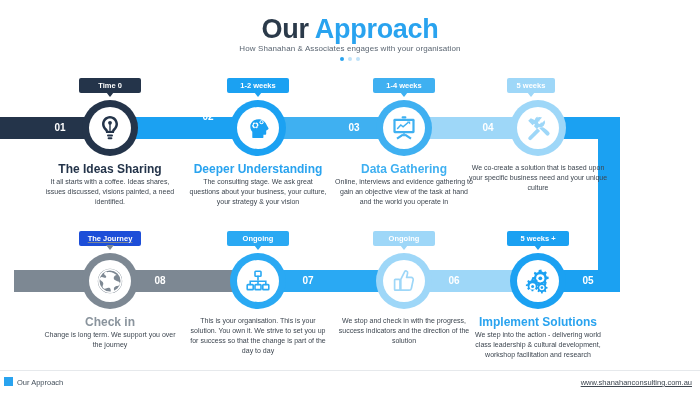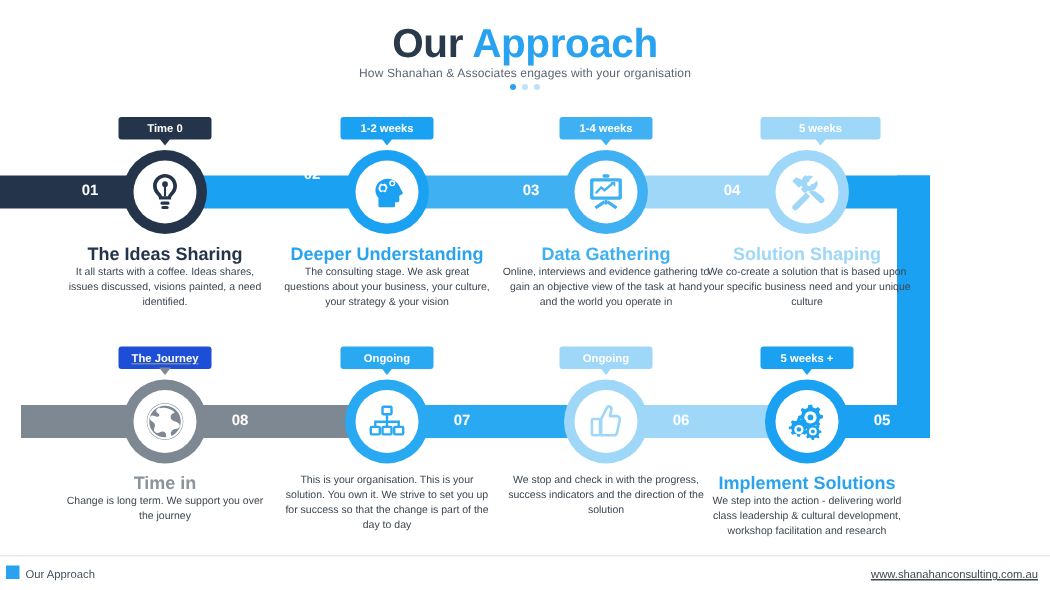--- a/index.html
+++ b/index.html
@@ -177,23 +177,22 @@
         <div class="inner">
           <svg width="26" height="26" viewBox="0 0 26 26">
             <path fill="#9ed7f8" d="M17.3 2.3a6 6 0 00-2 9.1l-2.1 2.1 3.3 3.3 2.1-2.1a6 6 0 007.2-8l-3 3-2.5-.6-.6-2.5 3-3a6 6 0 00-5.4 0z" transform="translate(-2.5,-0.5) scale(0.86)"></path>
             <path fill="#9ed7f8" d="M5.8 3.2L3.2 5.8l4.4 4.4 1.4-1.4 2.4 2.4 1.4-1.4-2.4-2.4 1.4-1.4z"></path>
             <path fill="#9ed7f8" d="M12.4 13.3l-8.6 8.6a1.9 1.9 0 002.7 2.7l8.6-8.6z"></path>
             <path fill="#9ed7f8" d="M19.9 13.6c-1.6-1.6-4-1.8-5.7-.6l4.8 4.8 2.1 2.1a2 2 0 002.9-2.9l-2.1-2.1z"></path>
             <circle fill="#fff" cx="14.4" cy="7.6" r="1.4"></circle>
           </svg>
         </div>
       </div>
-      <div class="badge" style="background: rgb(158, 215, 248); color: rgb(158, 215, 248); left: 507px; width: 80px; top: 78px;"><span style="color: rgb(255, 255, 255);">5 weeks</span><span class="tail"></span></div>
+      <div class="badge" style="background: rgb(158, 215, 248); color: rgb(158, 215, 248); left: 507px; width: 48px; top: 78px;"><span style="color: rgb(255, 255, 255);">5 weeks</span><span class="tail"></span></div>
       <div class="cap" style="left: 468px; top: 163px;">
-        <h4 style="color: rgb(158, 215, 248);">Solution Shaping</h4>
         <p>We co-create a solution that is based upon your specific business need and your unique culture</p>
       </div>
       <div class="num" style="left: 578px; top: 270px; width: 20px; text-align: center;">05</div>
       <div class="node" style="left: 510px; top: 253px;">
         <div class="ring" style="background: rgb(27, 161, 242);"></div>
         <div class="inner">
           <svg width="26" height="26" viewBox="0 0 26 26">
             <g fill="#1ba1f2">
               <path d="M16.4 1.6l.4 1.9 1.9.8 1.7-1 1.5 1.5-1 1.7.8 1.9 1.9.4v2.1l-1.9.4-.8 1.9 1 1.7-1.5 1.5-1.7-1-1.9.8-.4 1.9h-2.1l-.4-1.9-1.9-.8-1.7 1-1.5-1.5 1-1.7-.8-1.9-1.9-.4V9.3l1.9-.4.8-1.9-1-1.7L9.8 3.8l1.7 1 1.9-.8.4-1.9z"></path>
             </g>
@@ -256,21 +255,21 @@
         <div class="inner">
           <svg width="26" height="26" viewBox="0 0 26 26">
             <circle fill="#7d8893" cx="13" cy="13" r="12.2"></circle>
             <circle fill="none" stroke="#fff" stroke-width="1.4" cx="13" cy="13" r="11.2"></circle>
             <path fill="#fff" d="M9.5 3.6c-1.1.3-2 .9-2.3 1.7-.3.9.2 1.5.9 2 .6.4 1.3.9 1.1 1.7-.2.8-1.2 1-1.9.8-1-.3-1.8-.9-2.8-.8-1 .1-1.7 1-1.6 2 .1.9.9 1.5 1.6 2 .9.6 1.7 1.4 1.8 2.5.1 1.3-.9 2.2-.7 3.4.2 1.1 1.3 1.8 2.4 1.8 1.2 0 2.1-.8 3.2-1 1-.2 2 .3 2.3 1.3.3 1 .1 2.1.5 3 .1.3.3.6.5.8 1.2-.3 2.3-.8 3.3-1.5-.6-.7-1-1.6-.9-2.6.1-1.1.9-2 1.9-2.4 1-.4 2.1-.3 3-.8.7-.4 1.2-1.2 1.1-2-.1-.9-.8-1.5-1.6-1.9-1.3-.6-2.8-.8-3.8-1.8-.8-.8-1-2.1-.4-3.1.5-.9 1.5-1.4 2.5-1.6-1.8-1.9-4.3-3.1-7.1-3.2-.8 0-1.6.1-2.4.3z"></path>
           </svg>
         </div>
       </div>
       <div class="badge" style="background: #1d4ed8; color: rgb(125, 136, 147); left: 79px; width: 62px; top: 231px; text-decoration: underline;"><span style="color: rgb(255, 255, 255);">The Journey</span><span class="tail"></span></div>
       <div class="cap" style="left: 40px; top: 316px;">
-        <h4 style="color: rgb(138, 148, 157);">Time in</h4>
+        <h4 style="color: rgb(138, 148, 157);">Check in</h4>
         <p>Change is long term. We support you over the journey</p>
       </div>
     </div>
 
   <div class="footer-line"></div>
   <div class="footer-sq"></div>
   <div class="footer-lbl">Our Approach</div>
   <a class="footer-url" href="#">www.shanahanconsulting.com.au</a>
 </div>
 

